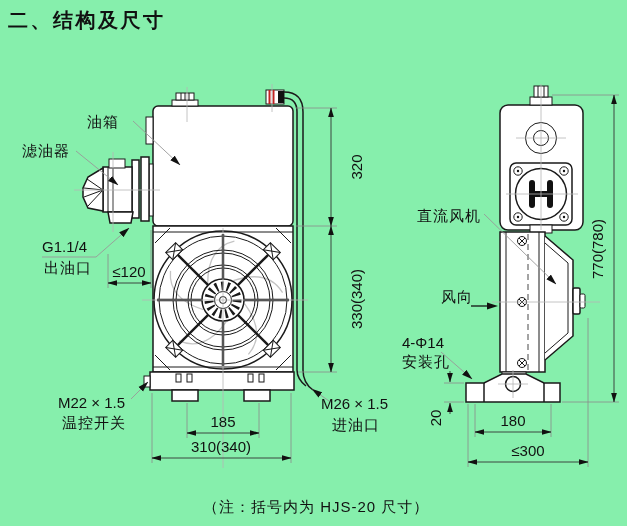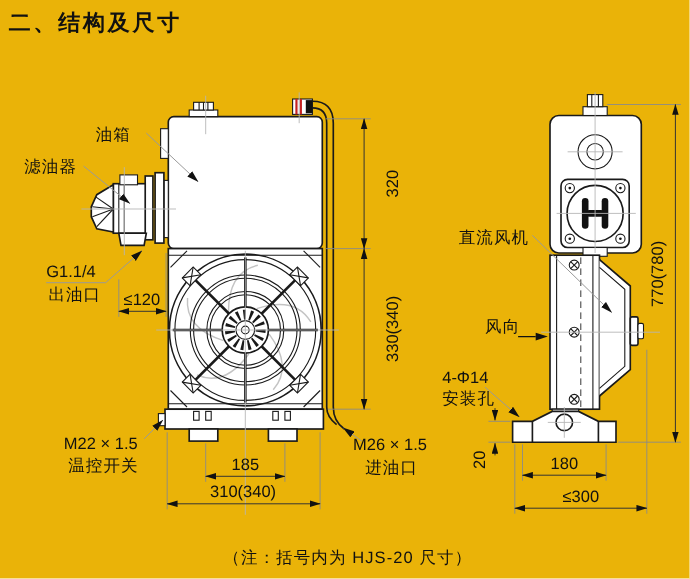--- a/index.html
+++ b/index.html
@@ -1,16 +1,16 @@
 <!DOCTYPE html>
 <html><head>
 <meta charset="utf-8">
 <style>
   html,body{margin:0;padding:0;background:#fff;}
-  .stage{position:relative;width:627px;height:526px;background:#eab308;overflow:hidden;}
+  .stage{position:relative;width:627px;height:526px;background:#86efac;overflow:hidden;}
   svg{display:block;}
   .title-t{font:bold 20px "Liberation Sans",sans-serif;fill:#111;letter-spacing:2.5px;}
   .lbl{font:15px "Liberation Sans",sans-serif;fill:#111;letter-spacing:1px;}
   .dim{font:15px "Liberation Sans",sans-serif;fill:#111;}
   .note-t{font:15px "Liberation Sans",sans-serif;fill:#111;letter-spacing:1px;}
   .ol{fill:none;stroke:#1a1a1a;stroke-width:1.5;}
   .olw{fill:#fff;stroke:#1a1a1a;stroke-width:1.5;}
   .th{fill:none;stroke:#1a1a1a;stroke-width:1;}
   .thw{fill:#fff;stroke:#1a1a1a;stroke-width:1;}
   .cl{stroke:#b5b5b5;stroke-width:0.8;fill:none;}

